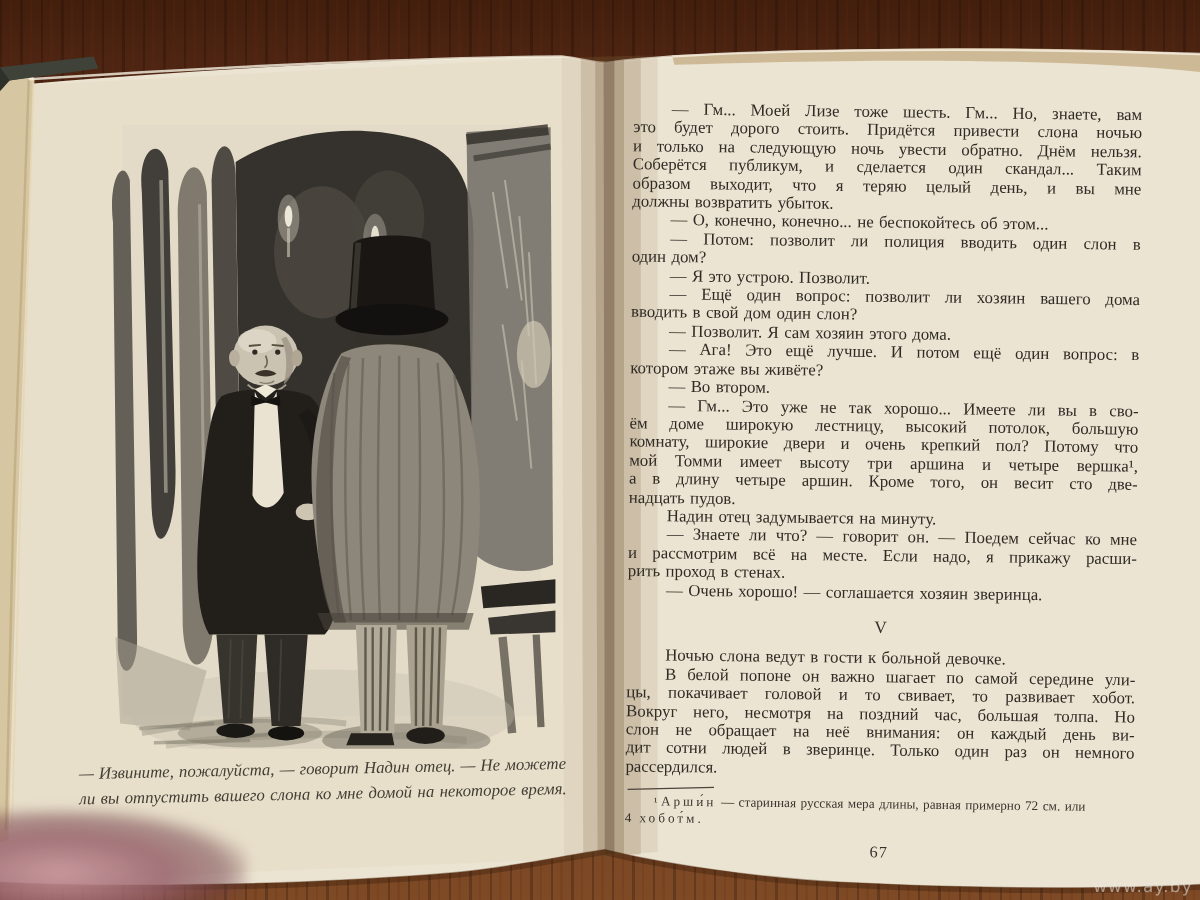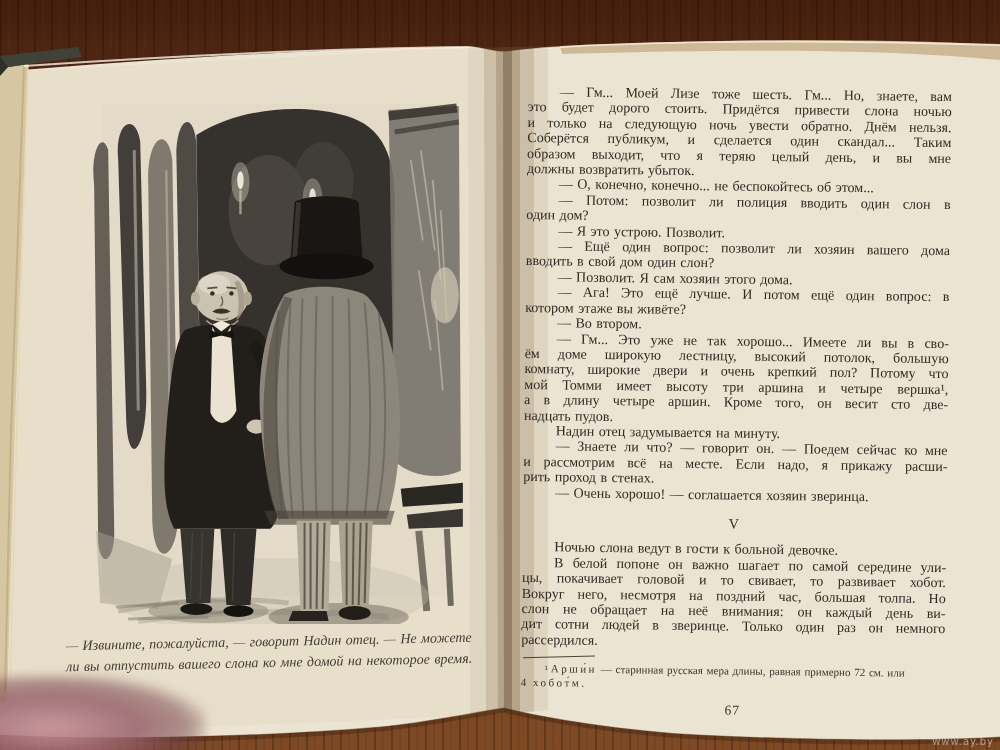--- a/index.html
+++ b/index.html
@@ -45,21 +45,21 @@
 
   .page-number { text-align:center; margin-top:11px; font-size:13.5px;
                  letter-spacing:1px; color:#35302a; }
 
   .pink-object { position:absolute; left:-34px; bottom:-20px; width:240px; height:95px;
     z-index:6; filter:blur(5px);
     background:radial-gradient(ellipse at 35% 55%, rgba(198,148,154,0.95) 0%,
       rgba(150,96,106,0.85) 40%, rgba(112,62,72,0.5) 62%, rgba(0,0,0,0) 76%); }
 
   .watermark { position:absolute; right:6px; bottom:3px; z-index:7;
-    font-family:"DejaVu Sans", sans-serif; font-size:10px; letter-spacing:1px;
+    font-family:"DejaVu Sans", sans-serif; font-size:14px; letter-spacing:1px;
     color:rgba(235,232,225,0.55); }
 </style>
 </head>
 <body>
 
 <div class="scene">
 
   <div class="wood"></div>
 
   <svg class="book-svg" viewBox="0 0 1000 750" aria-hidden="true">

